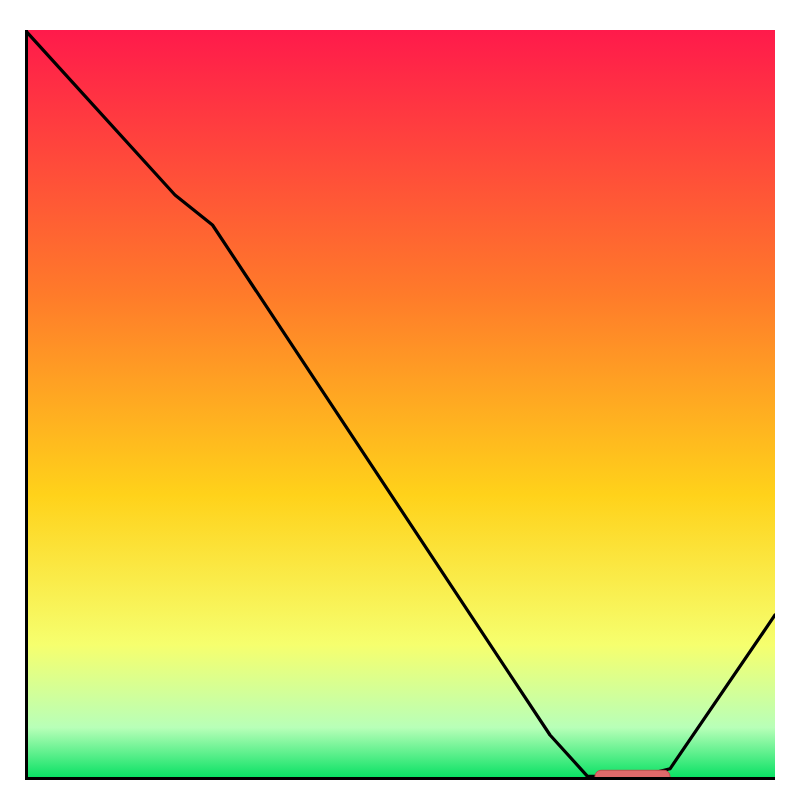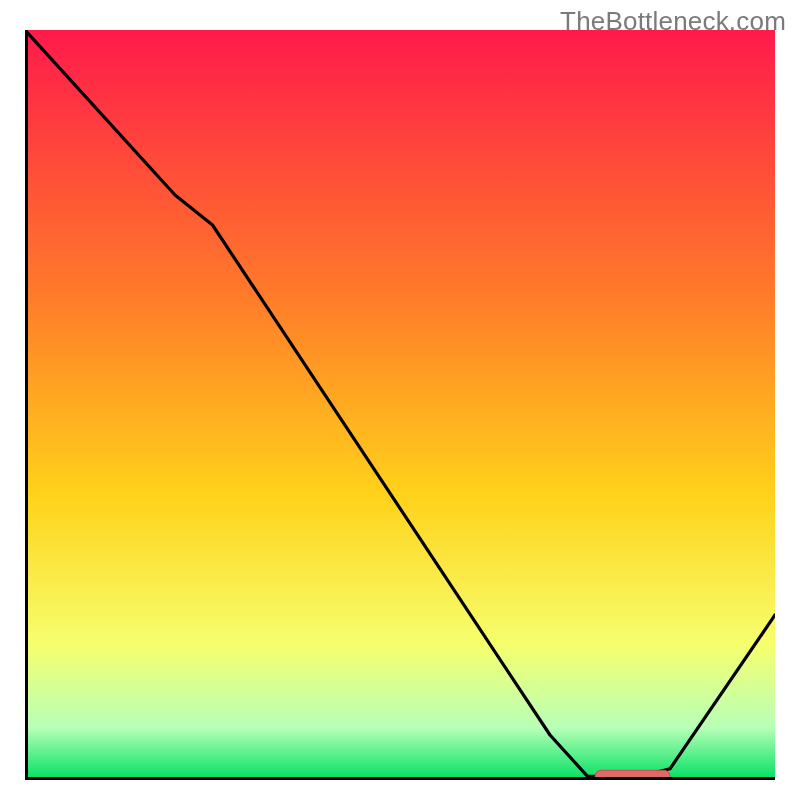--- a/index.html
+++ b/index.html
@@ -40,21 +40,20 @@
     width: 750px;
     height: 750px;
     display: block;
   }
 </style>
 </head>
 <body>
 
 <div class="stage">
 
-  <div class="watermark">TheBottleneck.com</div>
 
   <div class="plot">
 
     <svg viewBox="0 0 750 750" preserveAspectRatio="none">
       <defs>
         <linearGradient id="bg" x1="0" y1="0" x2="0" y2="1">
           <stop offset="0%" id="g0" stop-color="#ff1a4b"></stop>
           <stop offset="35%" id="g1" stop-color="#ff7a2a"></stop>
           <stop offset="62%" id="g2" stop-color="#ffd21a"></stop>
           <stop offset="82%" id="g3" stop-color="#f6ff6e"></stop>

